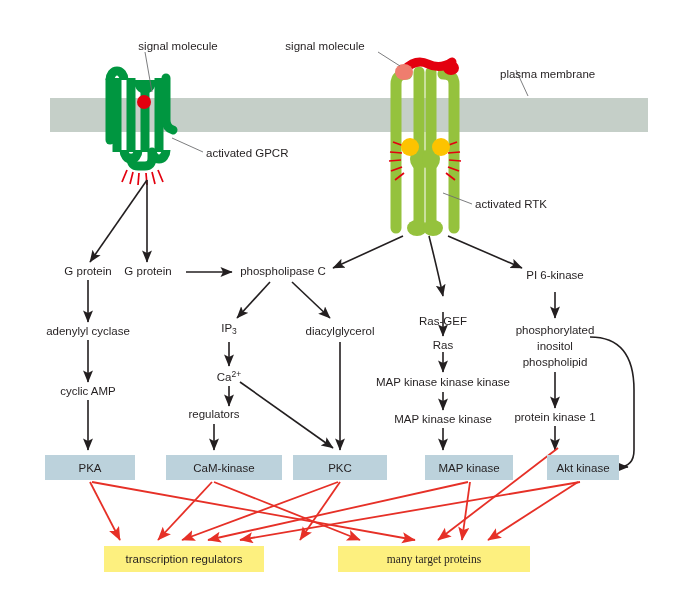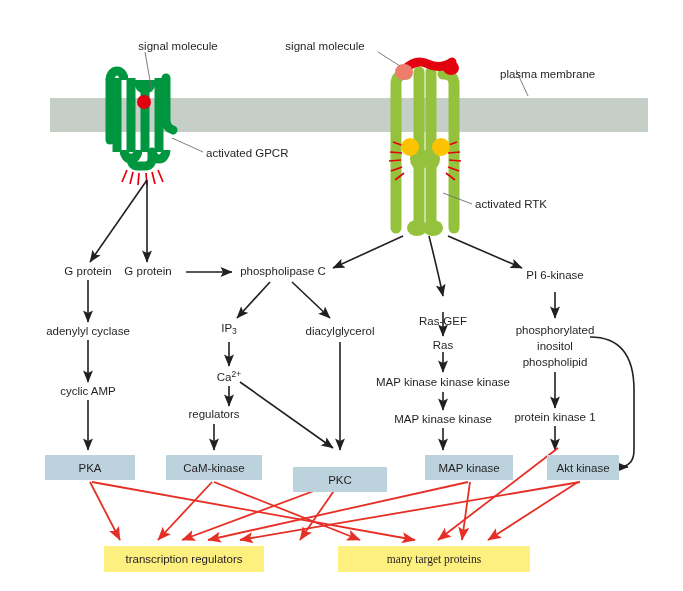--- a/index.html
+++ b/index.html
@@ -150,21 +150,21 @@
   <div class="lbl ctr multi" style="left:555px;top:322px;">phosphorylated
 inositol
 phospholipid</div>
 
   <div class="lbl ctr" style="left:214px;top:408px;">regulators</div>
   <div class="lbl ctr" style="left:443px;top:376px;">MAP kinase kinase kinase</div>
   <div class="lbl ctr" style="left:443px;top:413px;">MAP kinase kinase</div>
   <div class="lbl ctr" style="left:555px;top:411px;">protein kinase 1</div>
 
   <div class="box kbox" id="k0" style="left: 45px; top: 455px; width: 90px;">PKA</div>
-  <div class="box kbox" id="k1" style="left: 166px; top: 455px; width: 96px;">CaM-kinase</div>
-  <div class="box kbox" id="k2" style="left: 293px; top: 455px; width: 94px; margin-top: 12px;">PKC</div>
+  <div class="box kbox" id="k1" style="left: 166px; top: 455px; width: 116px;">CaM-kinase</div>
+  <div class="box kbox" id="k2" style="left: 293px; top: 455px; width: 94px;">PKC</div>
   <div class="box kbox" id="k3" style="left: 425px; top: 455px; width: 88px; text-align: center;">MAP kinase</div>
   <div class="box ybox" id="t0" style="left: 104px; top: 546px; width: 160px;">transcription regulators</div>
 
   <div class="box kbox" id="k4" style="left: 547px; top: 455px; width: 72px;">Akt kinase</div>
   <div class="box ybox" id="t1" style="left: 338px; top: 546px; width: 192px; font-family: Liberation Serif, serif;">many target proteins</div>
 
 </div>
 
 </body></html>

